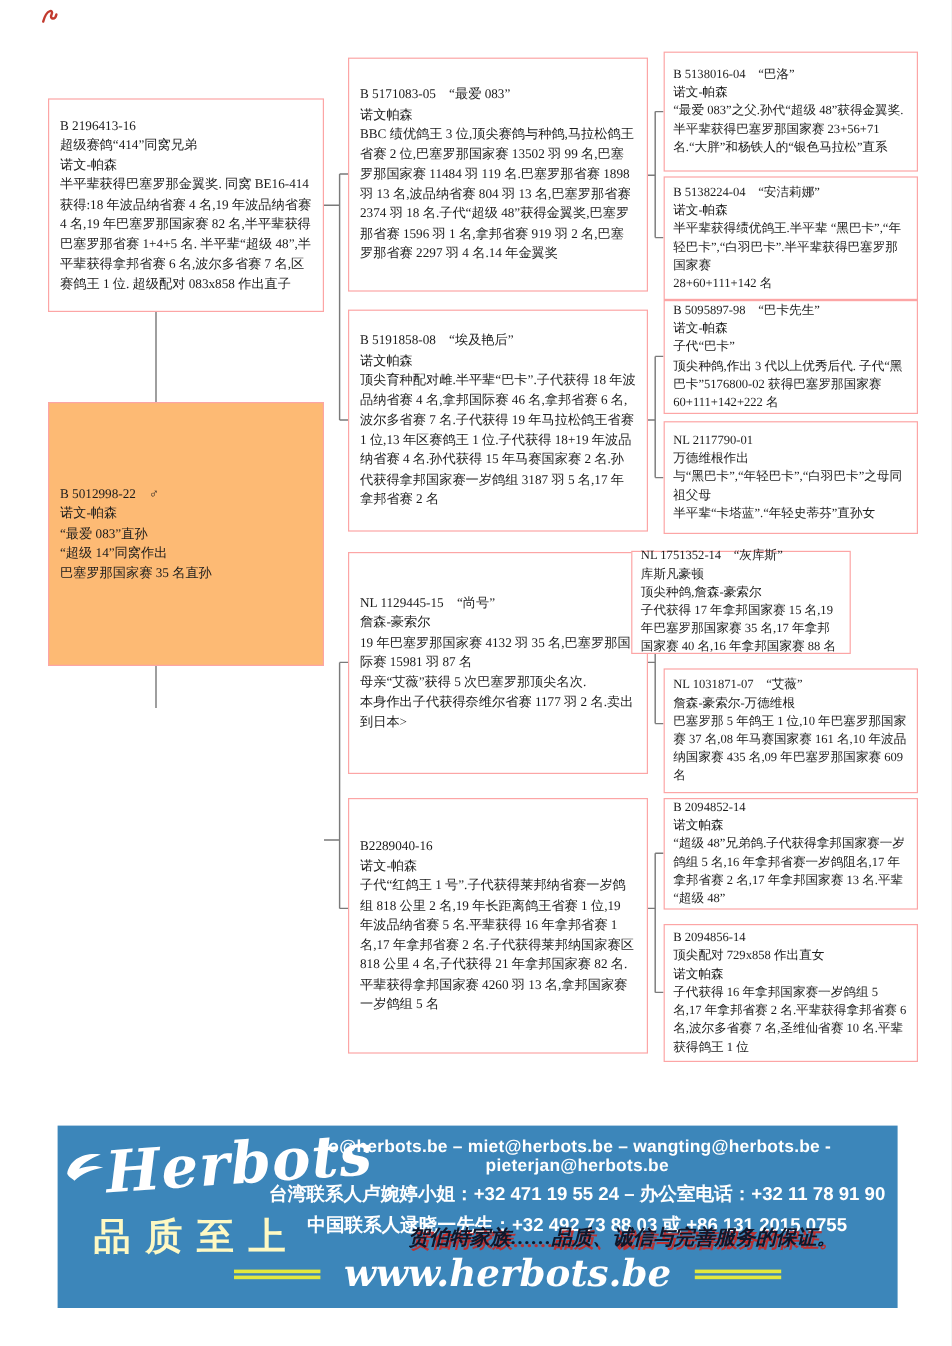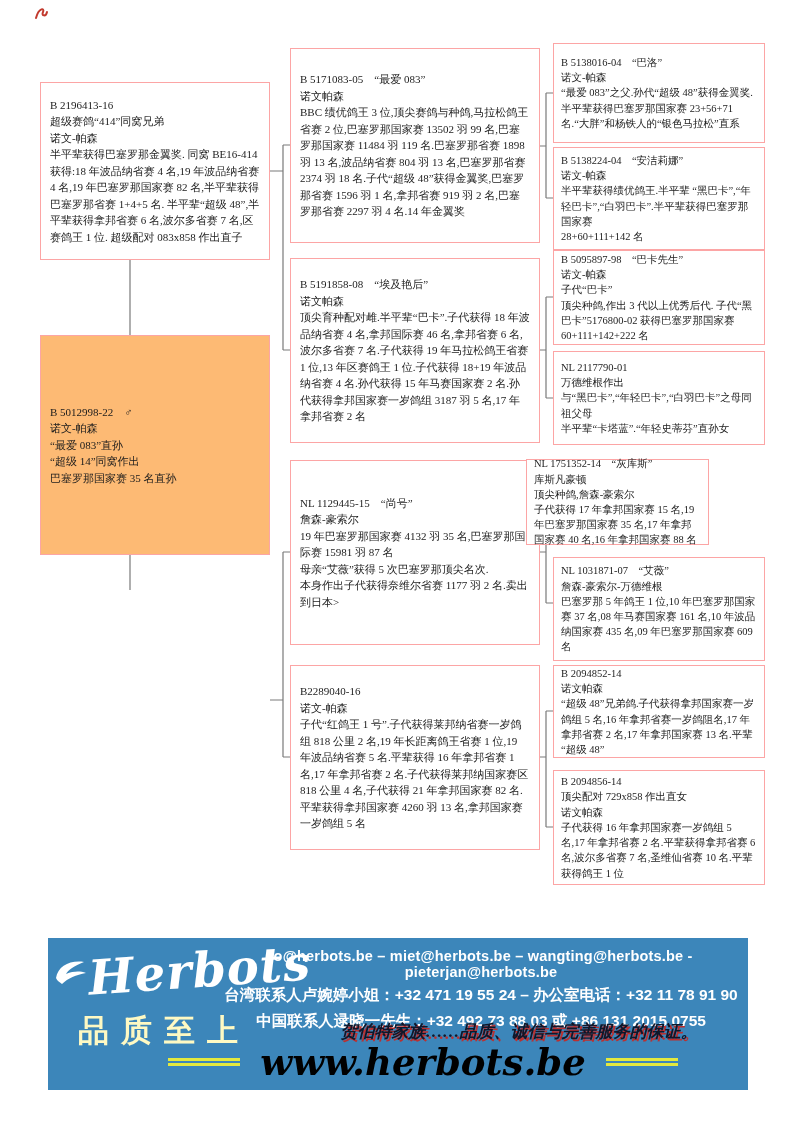--- a/index.html
+++ b/index.html
@@ -19,21 +19,21 @@
   .subject{background:#fdba74;}
 
   
   .bL1{left:40px;top:82px;width:230px;height:178px;}
   .bLM{left:40px;top:335px;width:230px;height:220px;}
   .bL2{left:40px;top:590px;width:230px;height:215px;}
   
   .bM1{left:290px;top:48px;width:250px;height:195px;}
   .bM2{left:290px;top:258px;width:250px;height:185px;}
   .bM3{left:290px;top:460px;width:250px;height:185px;}
-  .bM4{left:290px;top:665px;width:250px;height:185px;}
+  .bM4{left:290px;top:665px;width:250px;height:213px;}
   
   .bR1{left:553px;top:43px;width:212px;height:100px;}
   .bR2{left:553px;top:147px;width:212px;height:103px;}
   .bR3{left:553px;top:250px;width:212px;height:95px;}
   .bR4{left:553px;top:351px;width:212px;height:94px;}
   .bR5{left:526px;top:459px;width:183px;height:86px;}
   .bR6{left:553px;top:557px;width:212px;height:104px;}
   .bR7{left:553px;top:665px;width:212px;height:93px;}
   .bR8{left:553px;top:770px;width:212px;height:115px;}
 
@@ -56,21 +56,21 @@
   #banner-taiwan{font-size:15.5px;font-weight:bold;margin-bottom:5px;}
   #banner-china{font-size:15.5px;font-weight:bold;}
   #tagline{position:absolute;left:250px;right:8px;top:82px;text-align:center;
            font-size:17px;font-weight:bold;font-style:italic;color:#0f172a;
            font-family:"Liberation Serif","DejaVu Serif",serif;
            text-shadow:2px 2px 0 #bb3030;}
   #website-row{position:absolute;left:110px;right:60px;bottom:8px;height:40px;
                display:flex;align-items:center;justify-content:center;gap:20px;}
   .yellow-rule{width:72px;height:8px;border-top:3px solid #e3e93e;
                border-bottom:3px solid #e3e93e;box-sizing:border-box;}
-  #website{font-size:37px;font-weight:bold;font-style:italic;color:#000000;
+  #website{font-size:31px;font-weight:bold;font-style:italic;color:#ffffff;
            font-family:"DejaVu Serif",serif;}
 </style>
 </head>
 <body>
 
 <div id="page">
 
   <svg id="corner-mark" width="16" height="18" viewBox="0 0 16 18">
     <path d="M3,14 C6,3 12,4 10,8 C8,12 13,13 14,8" stroke="#c23a2e" stroke-width="2" fill="none" stroke-linecap="round"></path>
   </svg>

